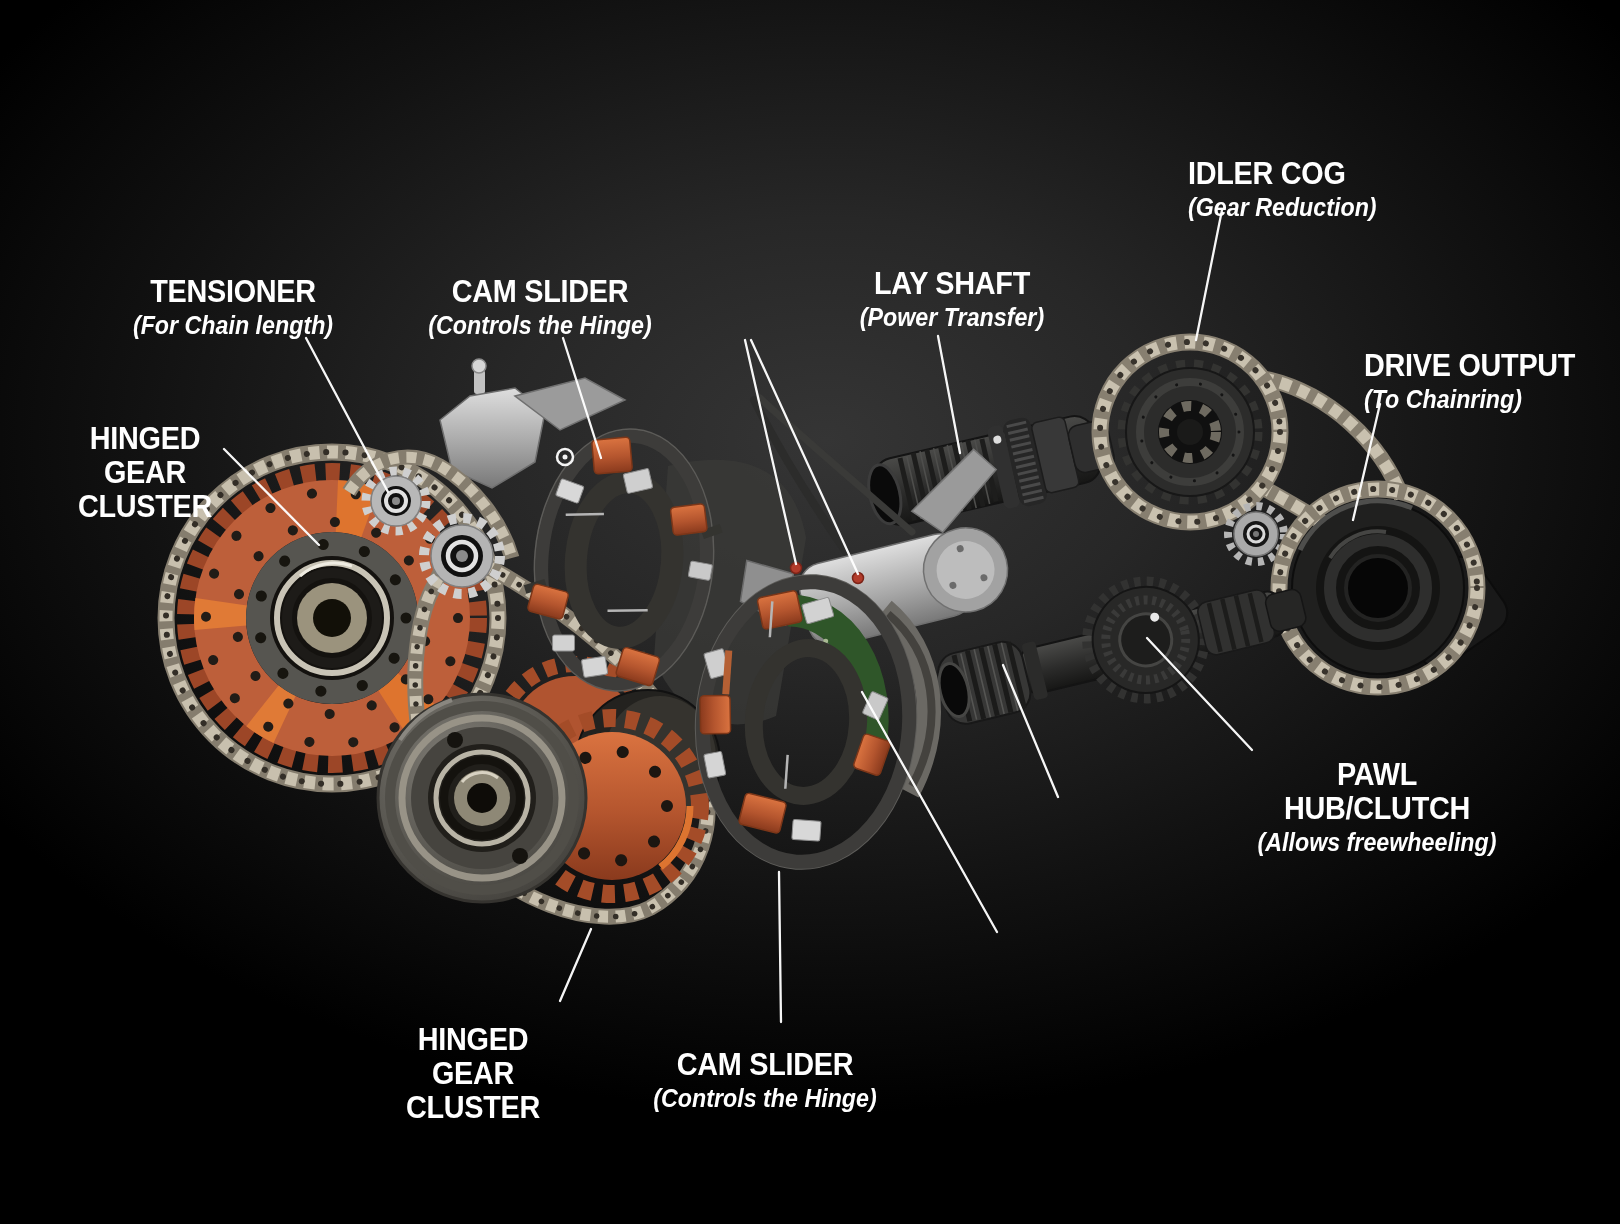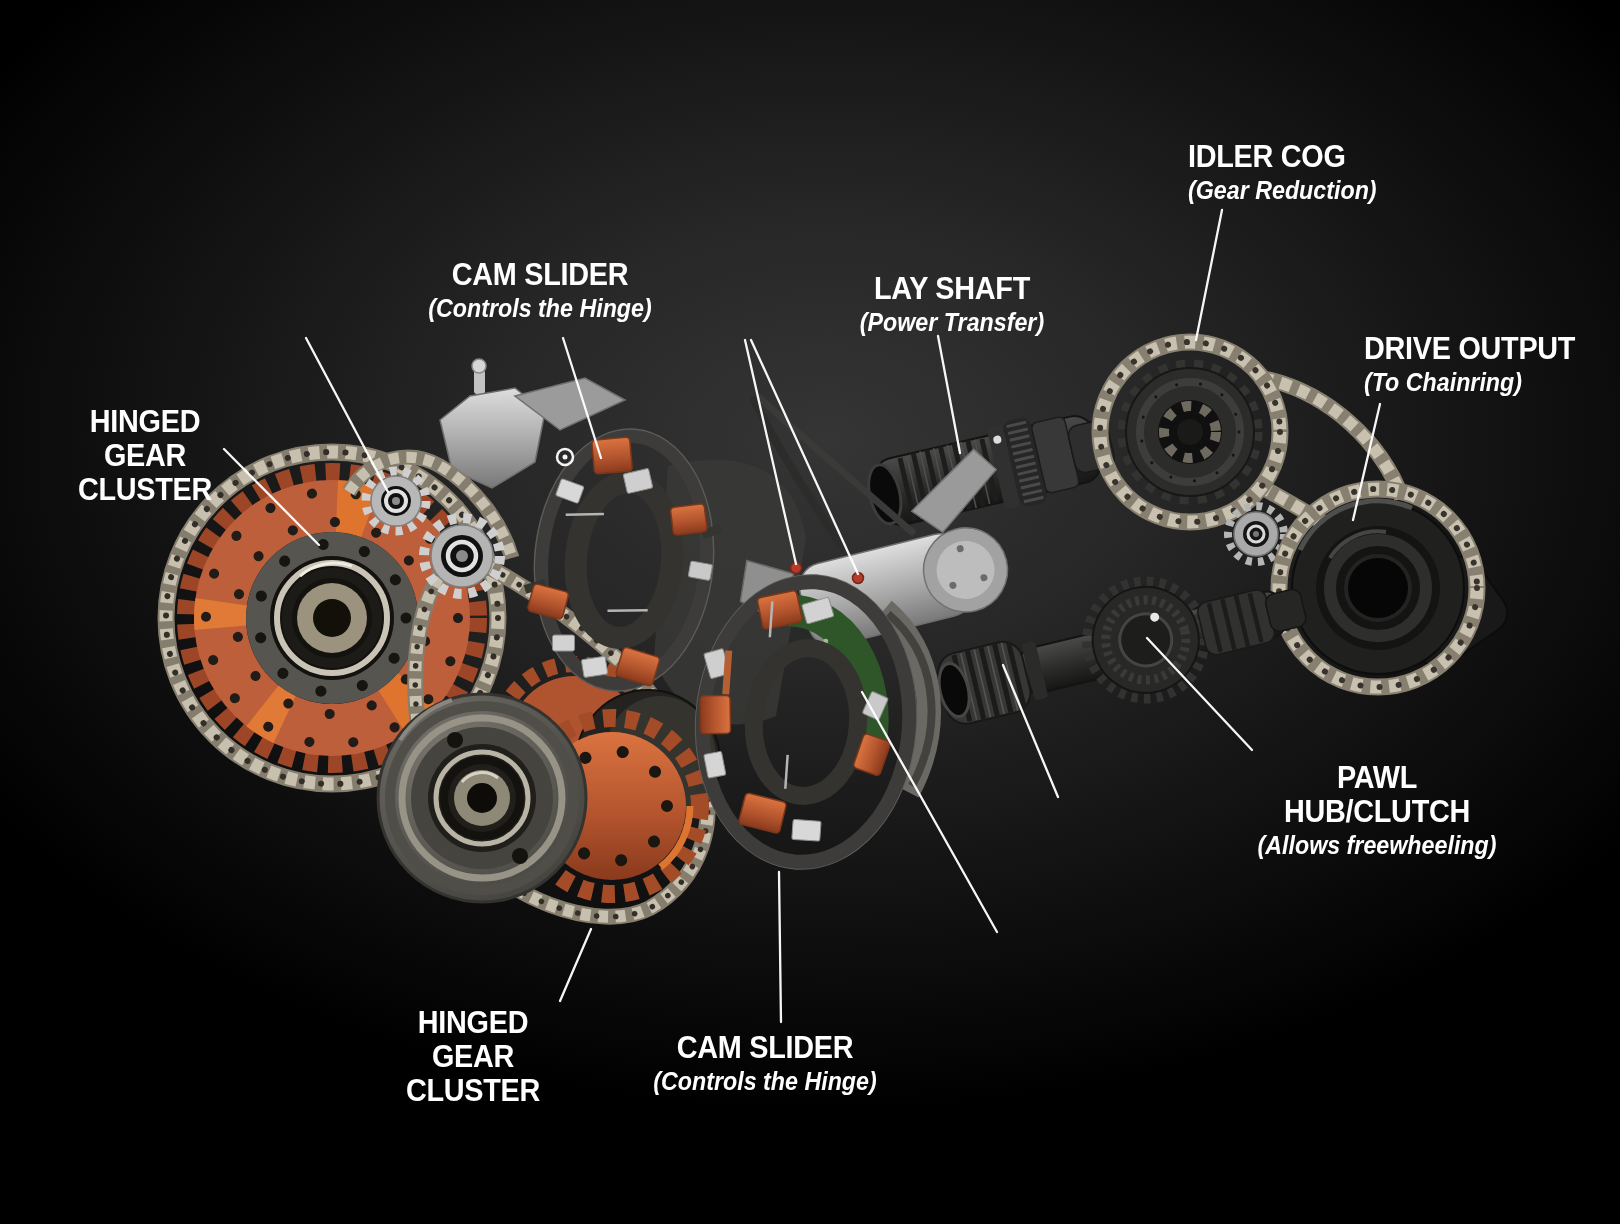--- a/index.html
+++ b/index.html
@@ -5,21 +5,21 @@
   html,body{margin:0;padding:0;background:#000;}
   .stage{
     position:relative;
     width:1620px;height:1224px;
     overflow:hidden;
     background:
       radial-gradient(ellipse 62% 55% at 51% 36%, #353535 0%, #272727 33%, #121212 68%, #000 100%);
     font-family:"Liberation Sans", sans-serif;
   }
   .art{position:absolute;left:0;top:0;width:1620px;height:1224px;}
-  .label{position:absolute;color:#fff;z-index:5;}
+  .label{position:absolute;color:#fff;z-index:5;margin-top:17px;}
   .label--center{text-align:center;}
   .label--left{text-align:left;}
   .label-title{
     font-size:32px;font-weight:700;line-height:34px;letter-spacing:-.3px;
     transform:scaleX(.9);
   }
   .label-sub{
     font-size:25px;font-weight:700;font-style:italic;line-height:30px;margin-top:2px;
     transform:scaleX(.93);
   }
@@ -295,43 +295,47 @@
     <line x1="997" y1="932" x2="862" y2="692"></line>
     <line x1="781" y1="1022" x2="779" y2="872"></line>
     <line x1="560" y1="1001" x2="591" y2="929"></line>
   </g>
 </svg>
 
   <div class="label label--center" style="left:35px;top:404px;width:220px;">
     <div class="label-title">HINGED GEAR CLUSTER</div>
   </div>
 
+  <div class="label label--center" style="left:93px;top:257px;width:280px;">
+    <div class="label-title">TENSIONER</div>
+    <div class="label-sub">(For Chain length)</div>
+  </div>
 
   <div class="label label--center" style="left:390px;top:257px;width:300px;">
     <div class="label-title">CAM SLIDER</div>
     <div class="label-sub">(Controls the Hinge)</div>
   </div>
 
 
-  <div class="label label--center" style="left:812px;top:271px;width:280px;">
+  <div class="label label--center" style="left:812px;top:249px;width:280px;">
     <div class="label-title">LAY SHAFT</div>
     <div class="label-sub">(Power Transfer)</div>
   </div>
 
   <div class="label label--left" style="left:1188px;top:139px;width:310px;">
     <div class="label-title">IDLER COG</div>
     <div class="label-sub">(Gear Reduction)</div>
   </div>
 
   <div class="label label--left" style="left:1364px;top:331px;width:250px;">
     <div class="label-title">DRIVE OUTPUT</div>
     <div class="label-sub">(To Chainring)</div>
   </div>
 
-  <div class="label label--center" style="left:1227px;top:760px;width:300px;">
+  <div class="label label--center" style="left:1227px;top:740px;width:300px;">
     <div class="label-title">PAWL HUB/CLUTCH</div>
     <div class="label-sub">(Allows freewheeling)</div>
   </div>
 
 
 
   <div class="label label--center" style="left:615px;top:1030px;width:300px;">
     <div class="label-title">CAM SLIDER</div>
     <div class="label-sub">(Controls the Hinge)</div>
   </div>

